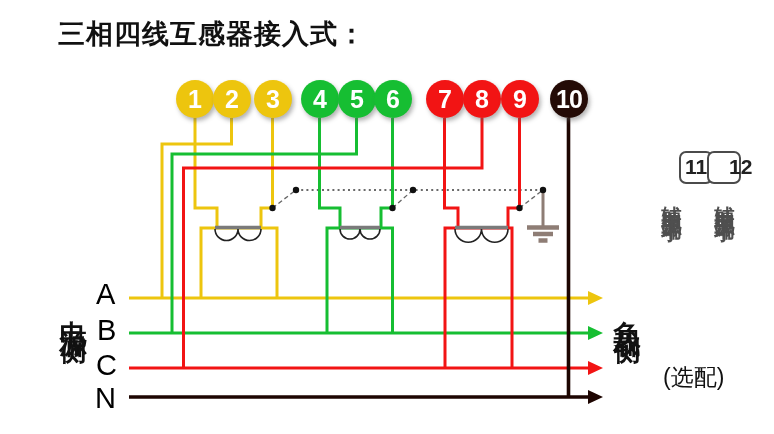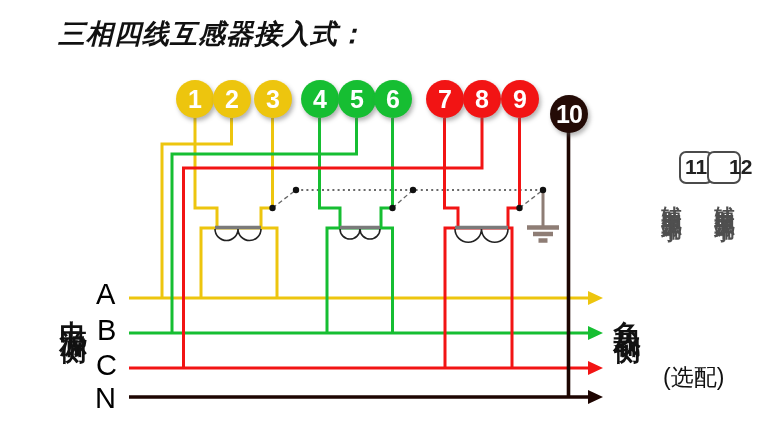--- a/index.html
+++ b/index.html
@@ -6,21 +6,21 @@
   #stage{
     position:relative;width:774px;height:434px;background:#fff;overflow:hidden;
     font-family:"Liberation Sans","DejaVu Sans",sans-serif;
   }
   #stage *{box-sizing:border-box;}
   .abs{position:absolute;}
 
   
   .title{
     left:58px;top:16px;font-size:27px;font-weight:bold;color:var(--text-primary);
-    letter-spacing:1px;white-space:nowrap;font-style:italic;
+    letter-spacing:1px;white-space:nowrap;
   }
   .vtext{
     writing-mode:vertical-rl;text-orientation:upright;
     font-weight:bold;color:var(--text-primary);white-space:nowrap;
   }
   .side-title{font-size:27px;letter-spacing:9px;}
   .src{left:55px;top:299px;}
   .load{left:609px;top:299px;}
   .phase-label{
     font-size:29px;font-weight:400;color:#000;width:34px;text-align:left;
@@ -29,21 +29,21 @@
   
   .term{
     width:38px;height:38px;border-radius:50%;top:80px;
     color:#fff;font-size:25px;font-weight:bold;text-align:center;line-height:38px;
     box-shadow:2px 3px 4px rgba(90,90,90,.45);
     z-index:3;
   }
   .grp-a{background:var(--phase-a);}
   .grp-b{background:var(--phase-b);}
   .grp-c{background:var(--phase-c);}
-  .grp-n{background:var(--terminal-10-bg);letter-spacing:-1px;margin-top:15px;}
+  .grp-n{background:var(--terminal-10-bg);letter-spacing:-1px;}
 
   
   .aux-box{
     top:151px;width:34px;height:33px;border:2.5px solid #4b4b4b;border-radius:7px;
     background:#fff;color:#222;font-size:21px;font-weight:bold;text-align:center;
     line-height:28px;
   }
   .aux-label{
     top:190px;writing-mode:vertical-rl;text-orientation:upright;
     font-size:20px;letter-spacing:3.5px;color:var(--aux-text);font-weight:bold;

